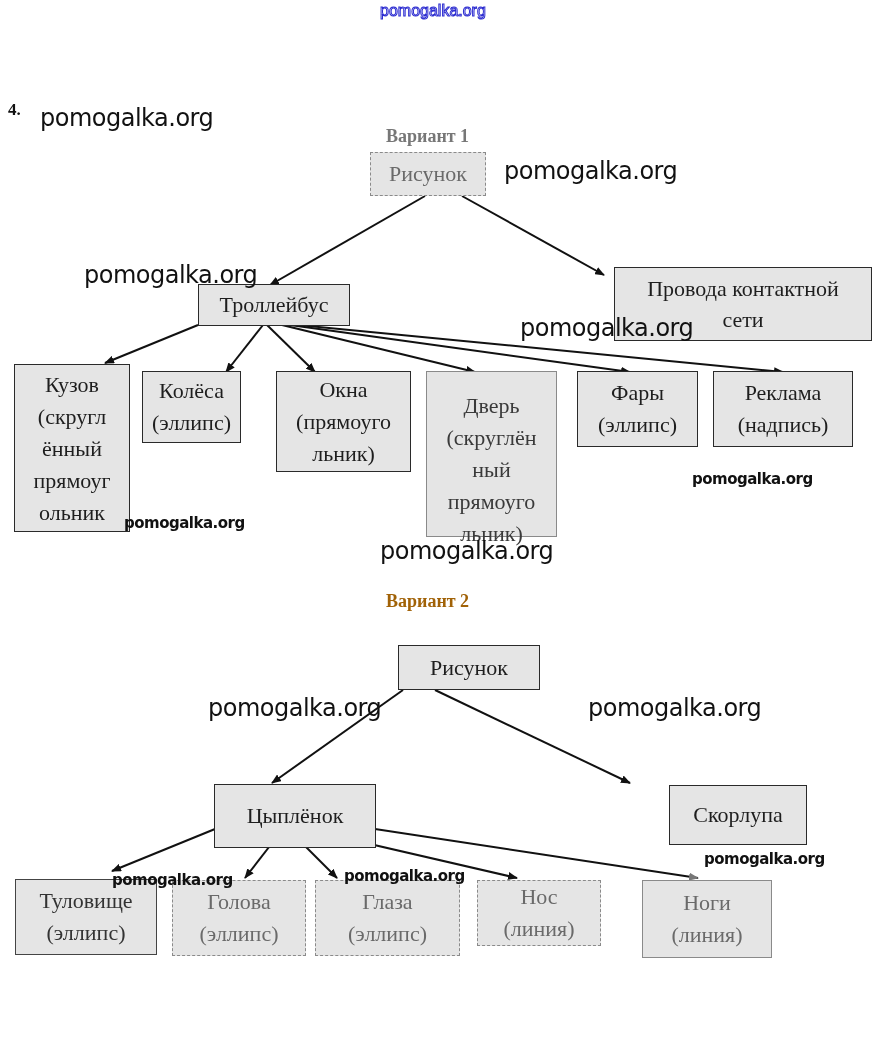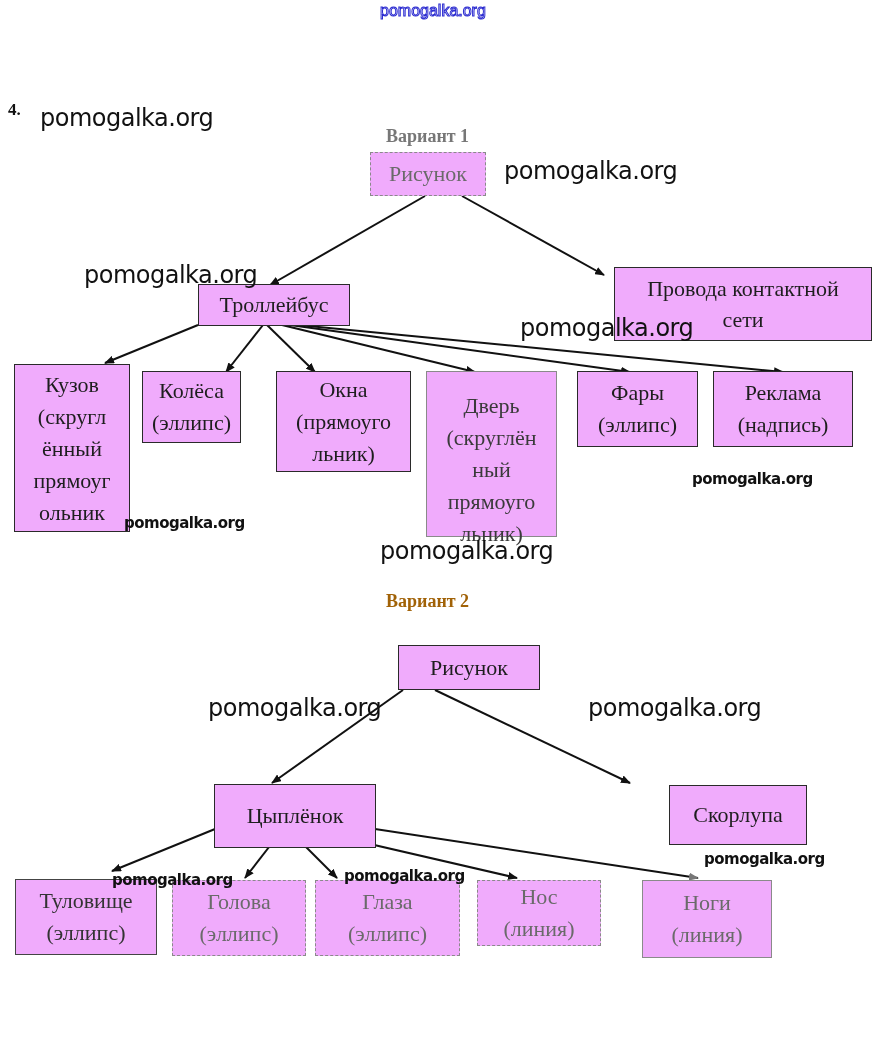--- a/index.html
+++ b/index.html
@@ -1,21 +1,21 @@
 <!DOCTYPE html>
 <html><head>
 <meta charset="utf-8">
 <style>
   html, body { margin: 0; padding: 0; background: #ffffff; }
   body { width: 874px; height: 1058px; position: relative; overflow: hidden; }
   #stage { position: absolute; left: 0; top: 0; width: 874px; height: 1058px; }
   svg#arrows { position: absolute; left: 0; top: 0; width: 874px; height: 1058px; }
   .node {
     position: absolute; box-sizing: border-box;
-    border: 1px solid #2a2a2a; background: #f0abfc;
+    border: 1px solid #2a2a2a; background: #e5e5e5;
     font-family: "Liberation Serif", "DejaVu Serif", serif;
     font-size: 22px; line-height: 32px; color: #1e1e1e;
     text-align: center; display: flex; align-items: center; justify-content: center;
     white-space: pre-line;
   }
   .node.faded { border-color: #8a8a8a; color: #6a6a6a; border-style: dashed; }
   .node.tall { align-items: flex-start; padding-top: 0px; }
   .heading {
     position: absolute; font-family: "Liberation Serif", "DejaVu Serif", serif;
     font-weight: bold; font-size: 18px; color: #a16207;

